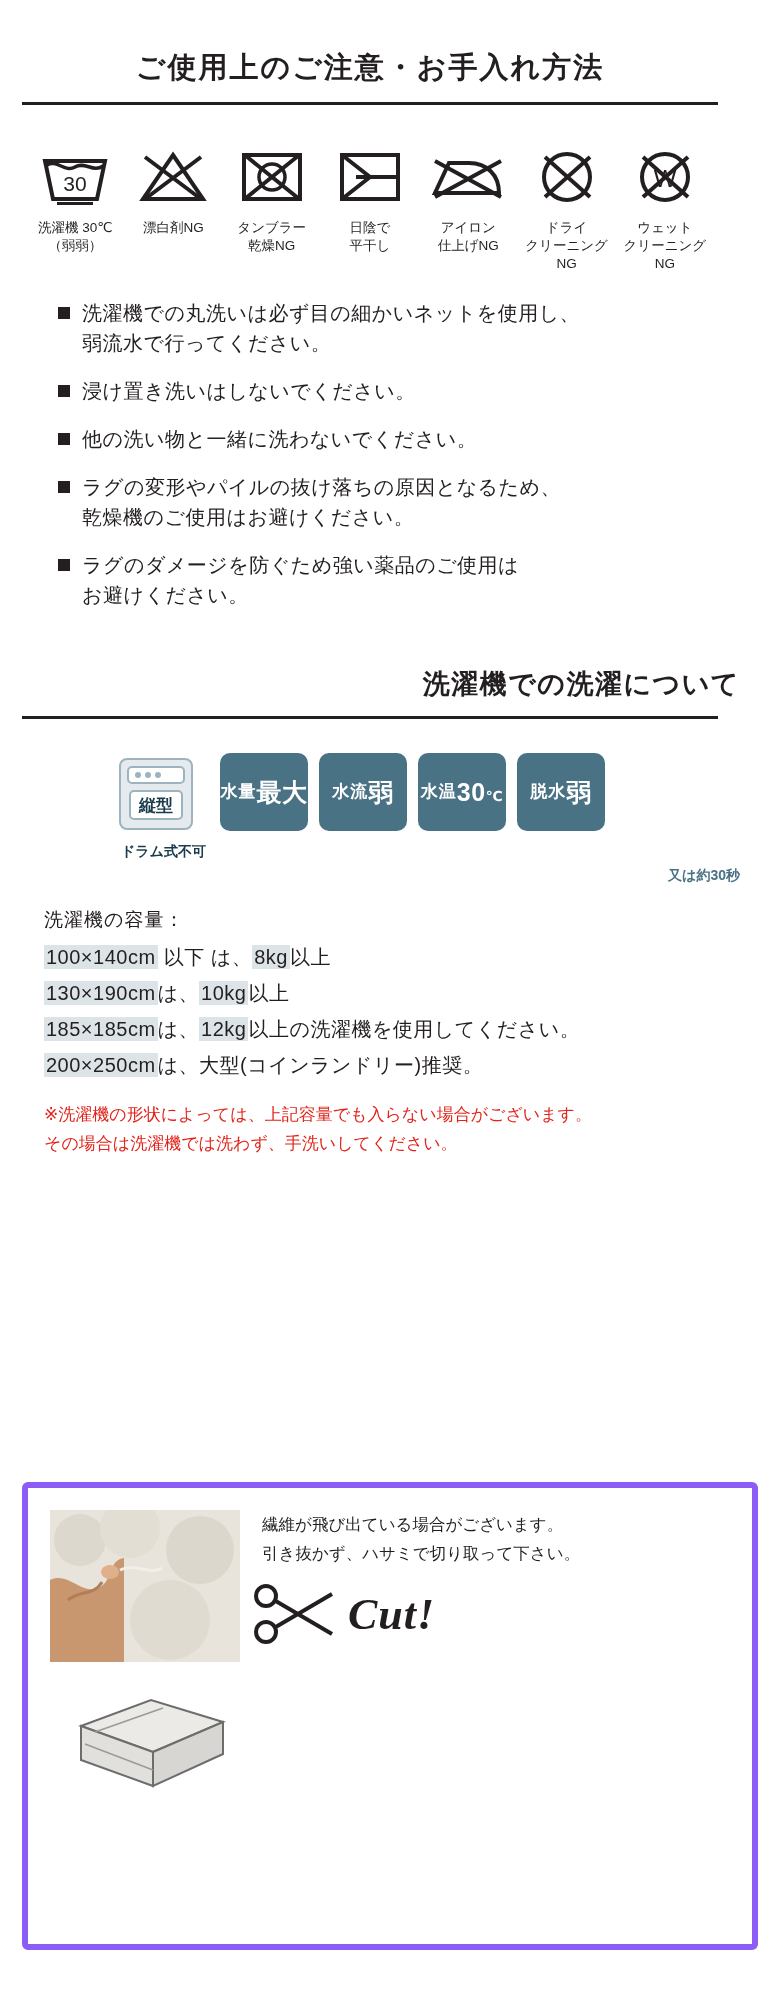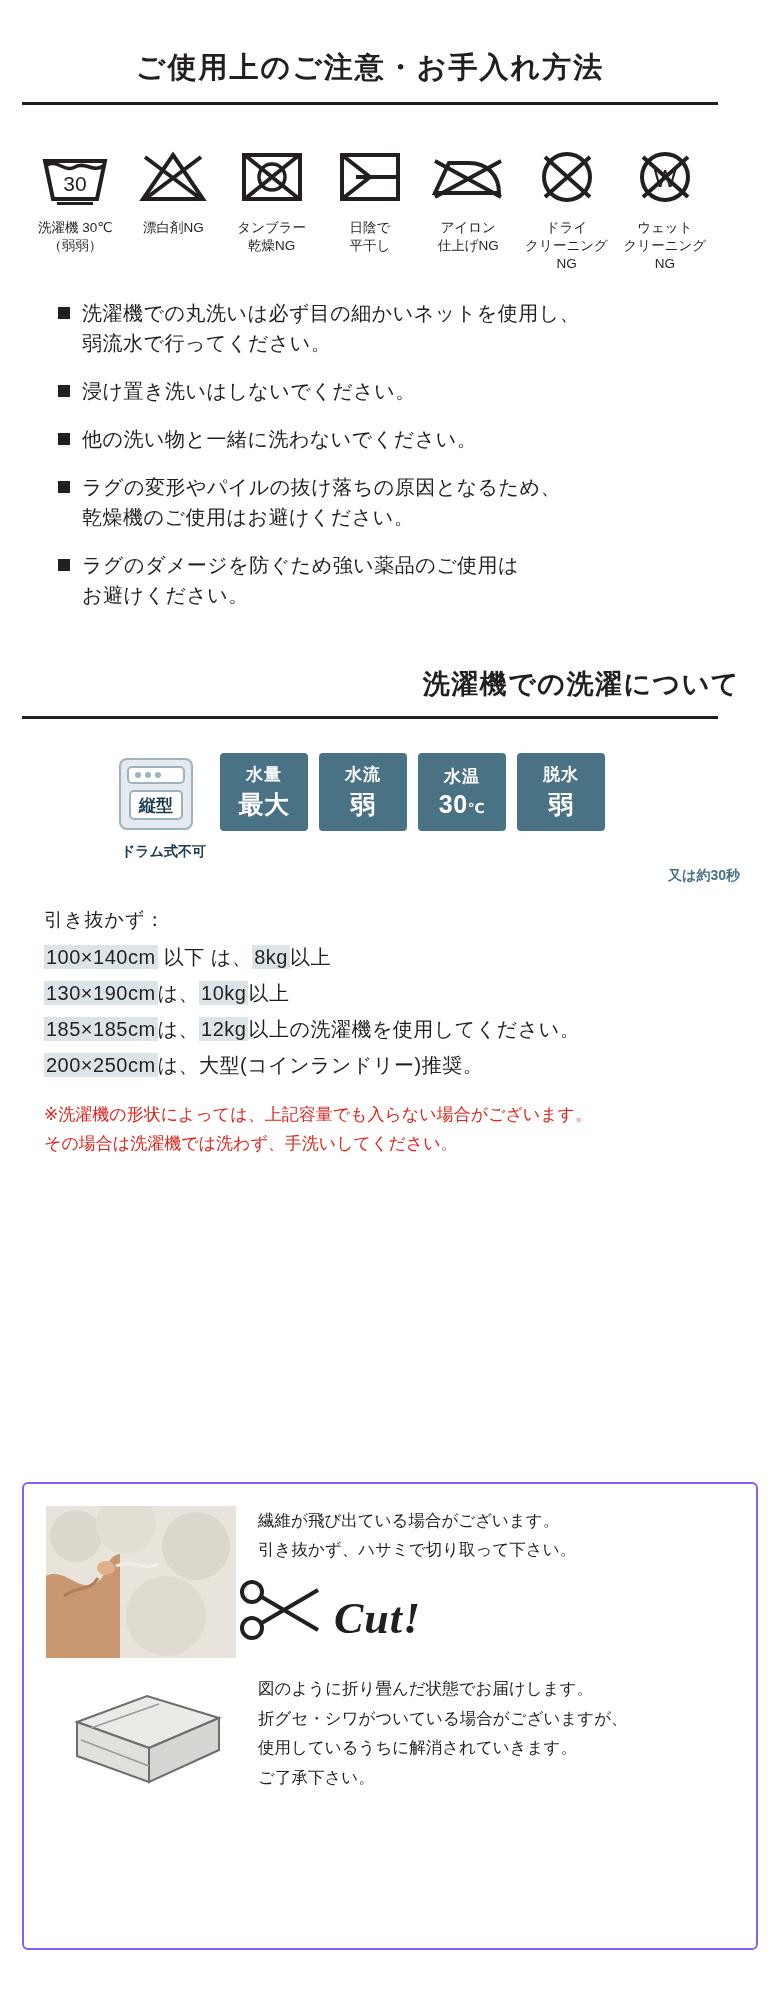--- a/index.html
+++ b/index.html
@@ -115,25 +115,25 @@
     color: #1b3a4b;
     margin-top: 6px;
   }
   .chips {
     display: flex;
     gap: 11px;
   }
   .chip {
     width: 88px;
     height: 78px;
-    border-radius: 4px;
+    border-radius: 10px;
     background: #4a7285;
     color: #ffffff;
     display: flex;
-    flex-direction: column;
+    flex-direction: row;
     align-items: center;
     justify-content: center;
   }
   .chip .chip-label {
     font-size: 17px;
     font-weight: bold;
     letter-spacing: 1px;
     margin-bottom: 2px;
   }
   .chip .chip-value {
@@ -179,21 +179,21 @@
     white-space: pre-line;
   }
 
   
   .box {
     position: absolute;
     left: 22px;
     top: 1482px;
     width: 736px;
     height: 468px;
-    border: 2px solid #8b5cf6;
+    border: 6px solid #8b5cf6;
     border-radius: 6px;
     box-sizing: border-box;
   }
   .box-row {
     display: flex;
     padding: 22px 0 0 22px;
   }
   .photo {
     width: 190px;
     height: 152px;
@@ -204,22 +204,23 @@
   }
   .box-text {
     padding-left: 22px;
     font-size: 16.5px;
     line-height: 1.75;
     color: #231f20;
     white-space: pre-line;
   }
   .cut-wrap {
     display: flex;
-    align-items: flex-end;
+    align-items: center;
     margin-top: 14px;
+    padding-left: 10px;
   }
   .cut-text {
     font-family: "Liberation Serif", "DejaVu Serif", serif;
     font-style: italic;
     font-weight: bold;
     font-size: 44px;
     letter-spacing: 1px;
     margin-left: 8px;
   }
   .box-row2 {
@@ -398,21 +399,21 @@
           <div class="chip-label">脱水</div>
           <div class="chip-value">弱</div>
         </div>
       </div>
     </div>
   </div>
 
   <div class="note-right">又は約30秒</div>
 
   <div class="capacity">
-    <div class="cap-head">引き抜かず：</div>
+    <div class="cap-head">洗濯機の容量：</div>
 
     <div class="cap-line">
       <span class="hl">100×140cm</span><span> 以下 は、</span><span class="hl">8kg</span><span>以上</span>
     </div>
     <div class="cap-line">
       <span class="hl">130×190cm</span><span>は、</span><span class="hl">10kg</span><span>以上</span>
     </div>
     <div class="cap-line">
       <span class="hl">185×185cm</span><span>は、</span><span class="hl">12kg</span><span>以上の洗濯機を使用してください。</span>
     </div>
@@ -459,21 +460,17 @@
     <div class="box-row2">
       <div class="fold-img">
         <svg width="180" height="120" viewBox="0 0 180 120">
           <path d="M26 44 L96 18 L168 40 L98 70 Z" fill="#eceae6" stroke="#6d6d6d" stroke-width="2"></path>
           <path d="M26 44 L26 78 L98 104 L98 70 Z" fill="#e2e0dc" stroke="#6d6d6d" stroke-width="2"></path>
           <path d="M168 40 L168 72 L98 104 L98 70 Z" fill="#d8d6d2" stroke="#6d6d6d" stroke-width="2"></path>
           <path d="M40 50 L108 26" stroke="#9a9a9a" stroke-width="1.5" fill="none"></path>
           <path d="M30 62 L98 88" stroke="#9a9a9a" stroke-width="1.5" fill="none"></path>
         </svg>
       </div>
-      <div class="box-text2">図のように折り畳んだ状態でお届けします。
-折グセ・シワがついている場合がございますが、
-使用しているうちに解消されていきます。
-ご了承下さい。</div>
     </div>
 
   </div>
 
 </div>
 
 </body></html>

